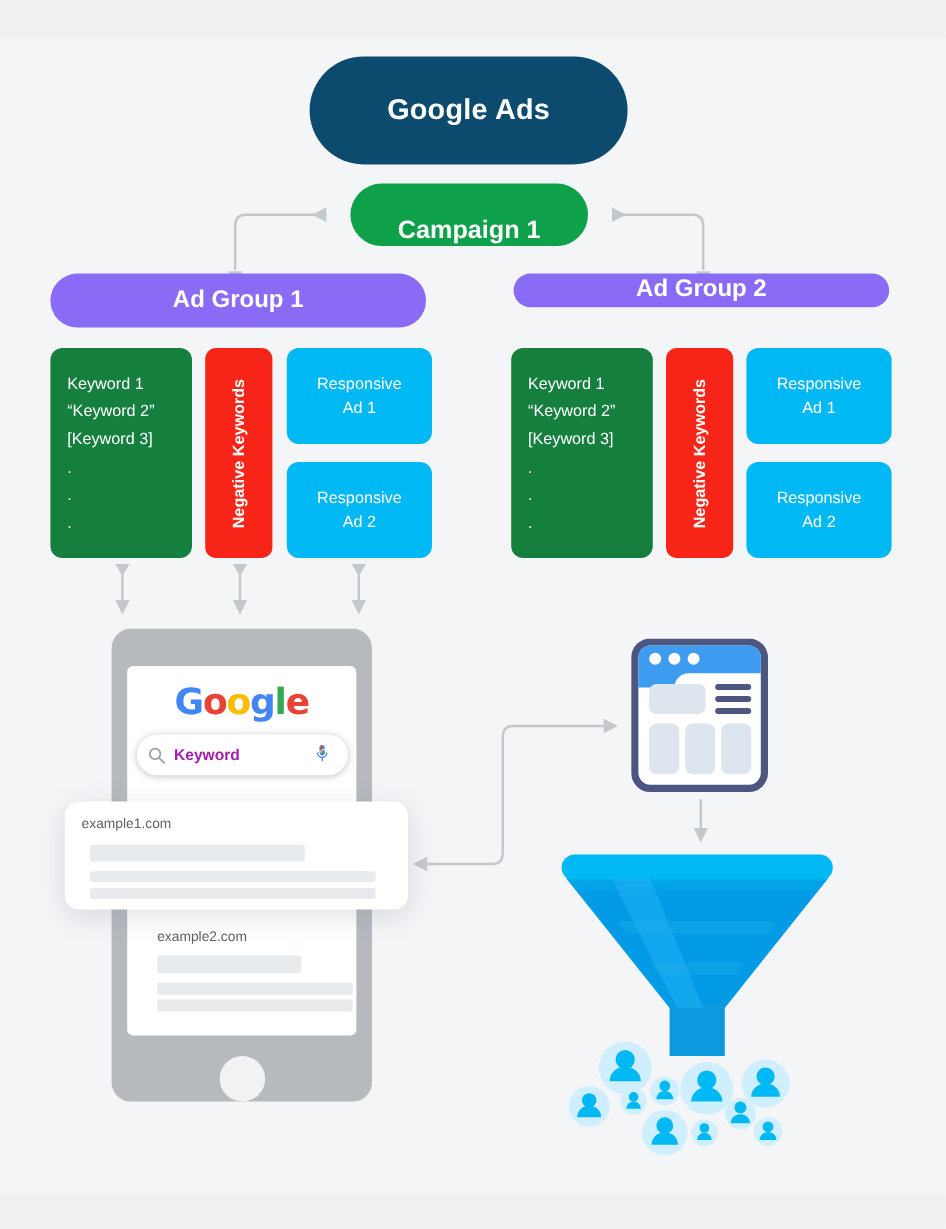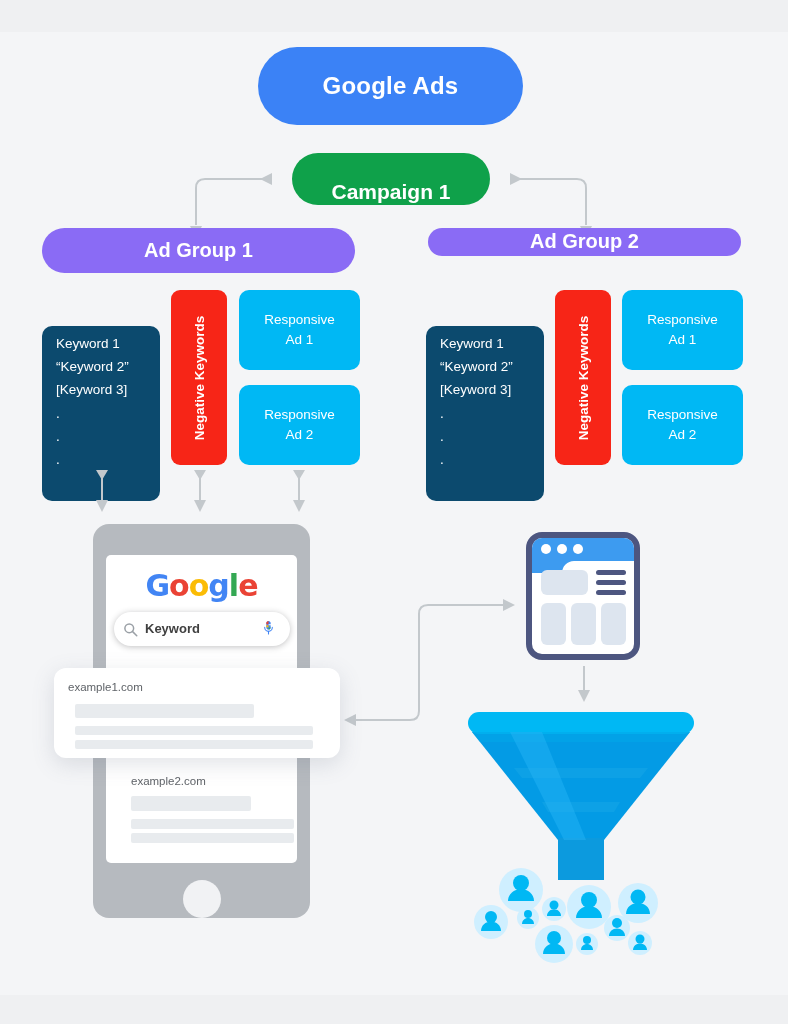--- a/index.html
+++ b/index.html
@@ -11,33 +11,33 @@
   }
   #stage{position:relative;width:788px;height:1024px;overflow:hidden;}
   .bg-main{position:absolute;left:0;top:32px;width:788px;height:963px;background:#f4f5f7;}
 
   
   .pill{position:absolute;display:flex;align-items:center;justify-content:center;
         text-align:center;color:#fff;font-weight:700;line-height:1.18;}
   .box{position:absolute;color:#fff;}
 
   
-  #account-node{left:258px;top:47px;width:265px;height:78px;background:#3b82f6;
+  #account-node{left:258px;top:47px;width:265px;height:90px;background:#0c4a6e;
                 border-radius:45px;font-size:24px;letter-spacing:.2px;}
   #campaign-node{left:292px;top:153px;width:198px;height:52px;background:#0fa14a;
                  border-radius:26px;font-size:21px;align-items:flex-end;}
 
   #adgroup1-node{left:42px;top:228px;width:313px;height:45px;background:#8a6bf5;
                  border-radius:23px;font-size:20px;}
   #adgroup2-node{left:428px;top:228px;width:313px;height:28px;background:#8a6bf5;
                  border-radius:23px;font-size:20px;}
 
   
-  .kw-box{border-radius:10px;background:#0c4a6e;font-size:13.5px;line-height:1.72;
-          padding:6px 0 0 14px;box-sizing:border-box;margin-top:36px;}
+  .kw-box{border-radius:10px;background:#15803d;font-size:13.5px;line-height:1.72;
+          padding:18px 0 0 14px;box-sizing:border-box;}
   .neg-box{border-radius:9px;background:#f72517;}
   .neg-box span{
       position:absolute;left:50%;top:50%;
       transform:translate(-50%,-50%) rotate(-90deg);
       white-space:nowrap;font-size:13.5px;font-weight:600;color:#fff;}
   .ad-box{border-radius:10px;background:#00b8f4;display:flex;align-items:center;
           justify-content:center;text-align:center;font-size:13.5px;line-height:1.45;}
   .kw-dot{display:block;}
 
   
@@ -60,21 +60,21 @@
          background:#b6babf;border-radius:16px;}
   #phone-screen{position:absolute;left:106px;top:555px;width:191px;height:308px;
                 background:#fff;border-radius:5px;}
   #google-logo{position:absolute;left:106px;top:568px;width:191px;height:34px;
                display:flex;align-items:center;justify-content:center;}
   .gl{font-size:30px;font-weight:700;letter-spacing:-1px;font-family:"DejaVu Sans",sans-serif;}
   .gl-b{color:#4285f4;} .gl-r{color:#ea4335;} .gl-y{color:#fbbc05;} .gl-g{color:#34a853;}
 
   #search-bar{position:absolute;left:114px;top:612px;width:176px;height:34px;
               background:#fff;border-radius:17px;box-shadow:0 1px 6px rgba(32,33,36,.28);}
-  #search-text{position:absolute;left:145px;top:621px;font-size:13px;color:#404040;
+  #search-text{position:absolute;left:145px;top:621px;font-size:13px;color:#a21caf;
                font-weight:600;}
   #search-icon{position:absolute;left:123px;top:622px;width:15px;height:15px;}
   #mic-icon{position:absolute;left:262px;top:620px;width:13px;height:18px;}
 
   #home-button{position:absolute;left:183px;top:880px;width:38px;height:38px;
                background:#f1f2f4;border-radius:50%;}
 
   
   .result-card{position:absolute;background:#fff;border-radius:12px;}
   #result-card-1{left:54px;top:668px;width:286px;height:90px;

